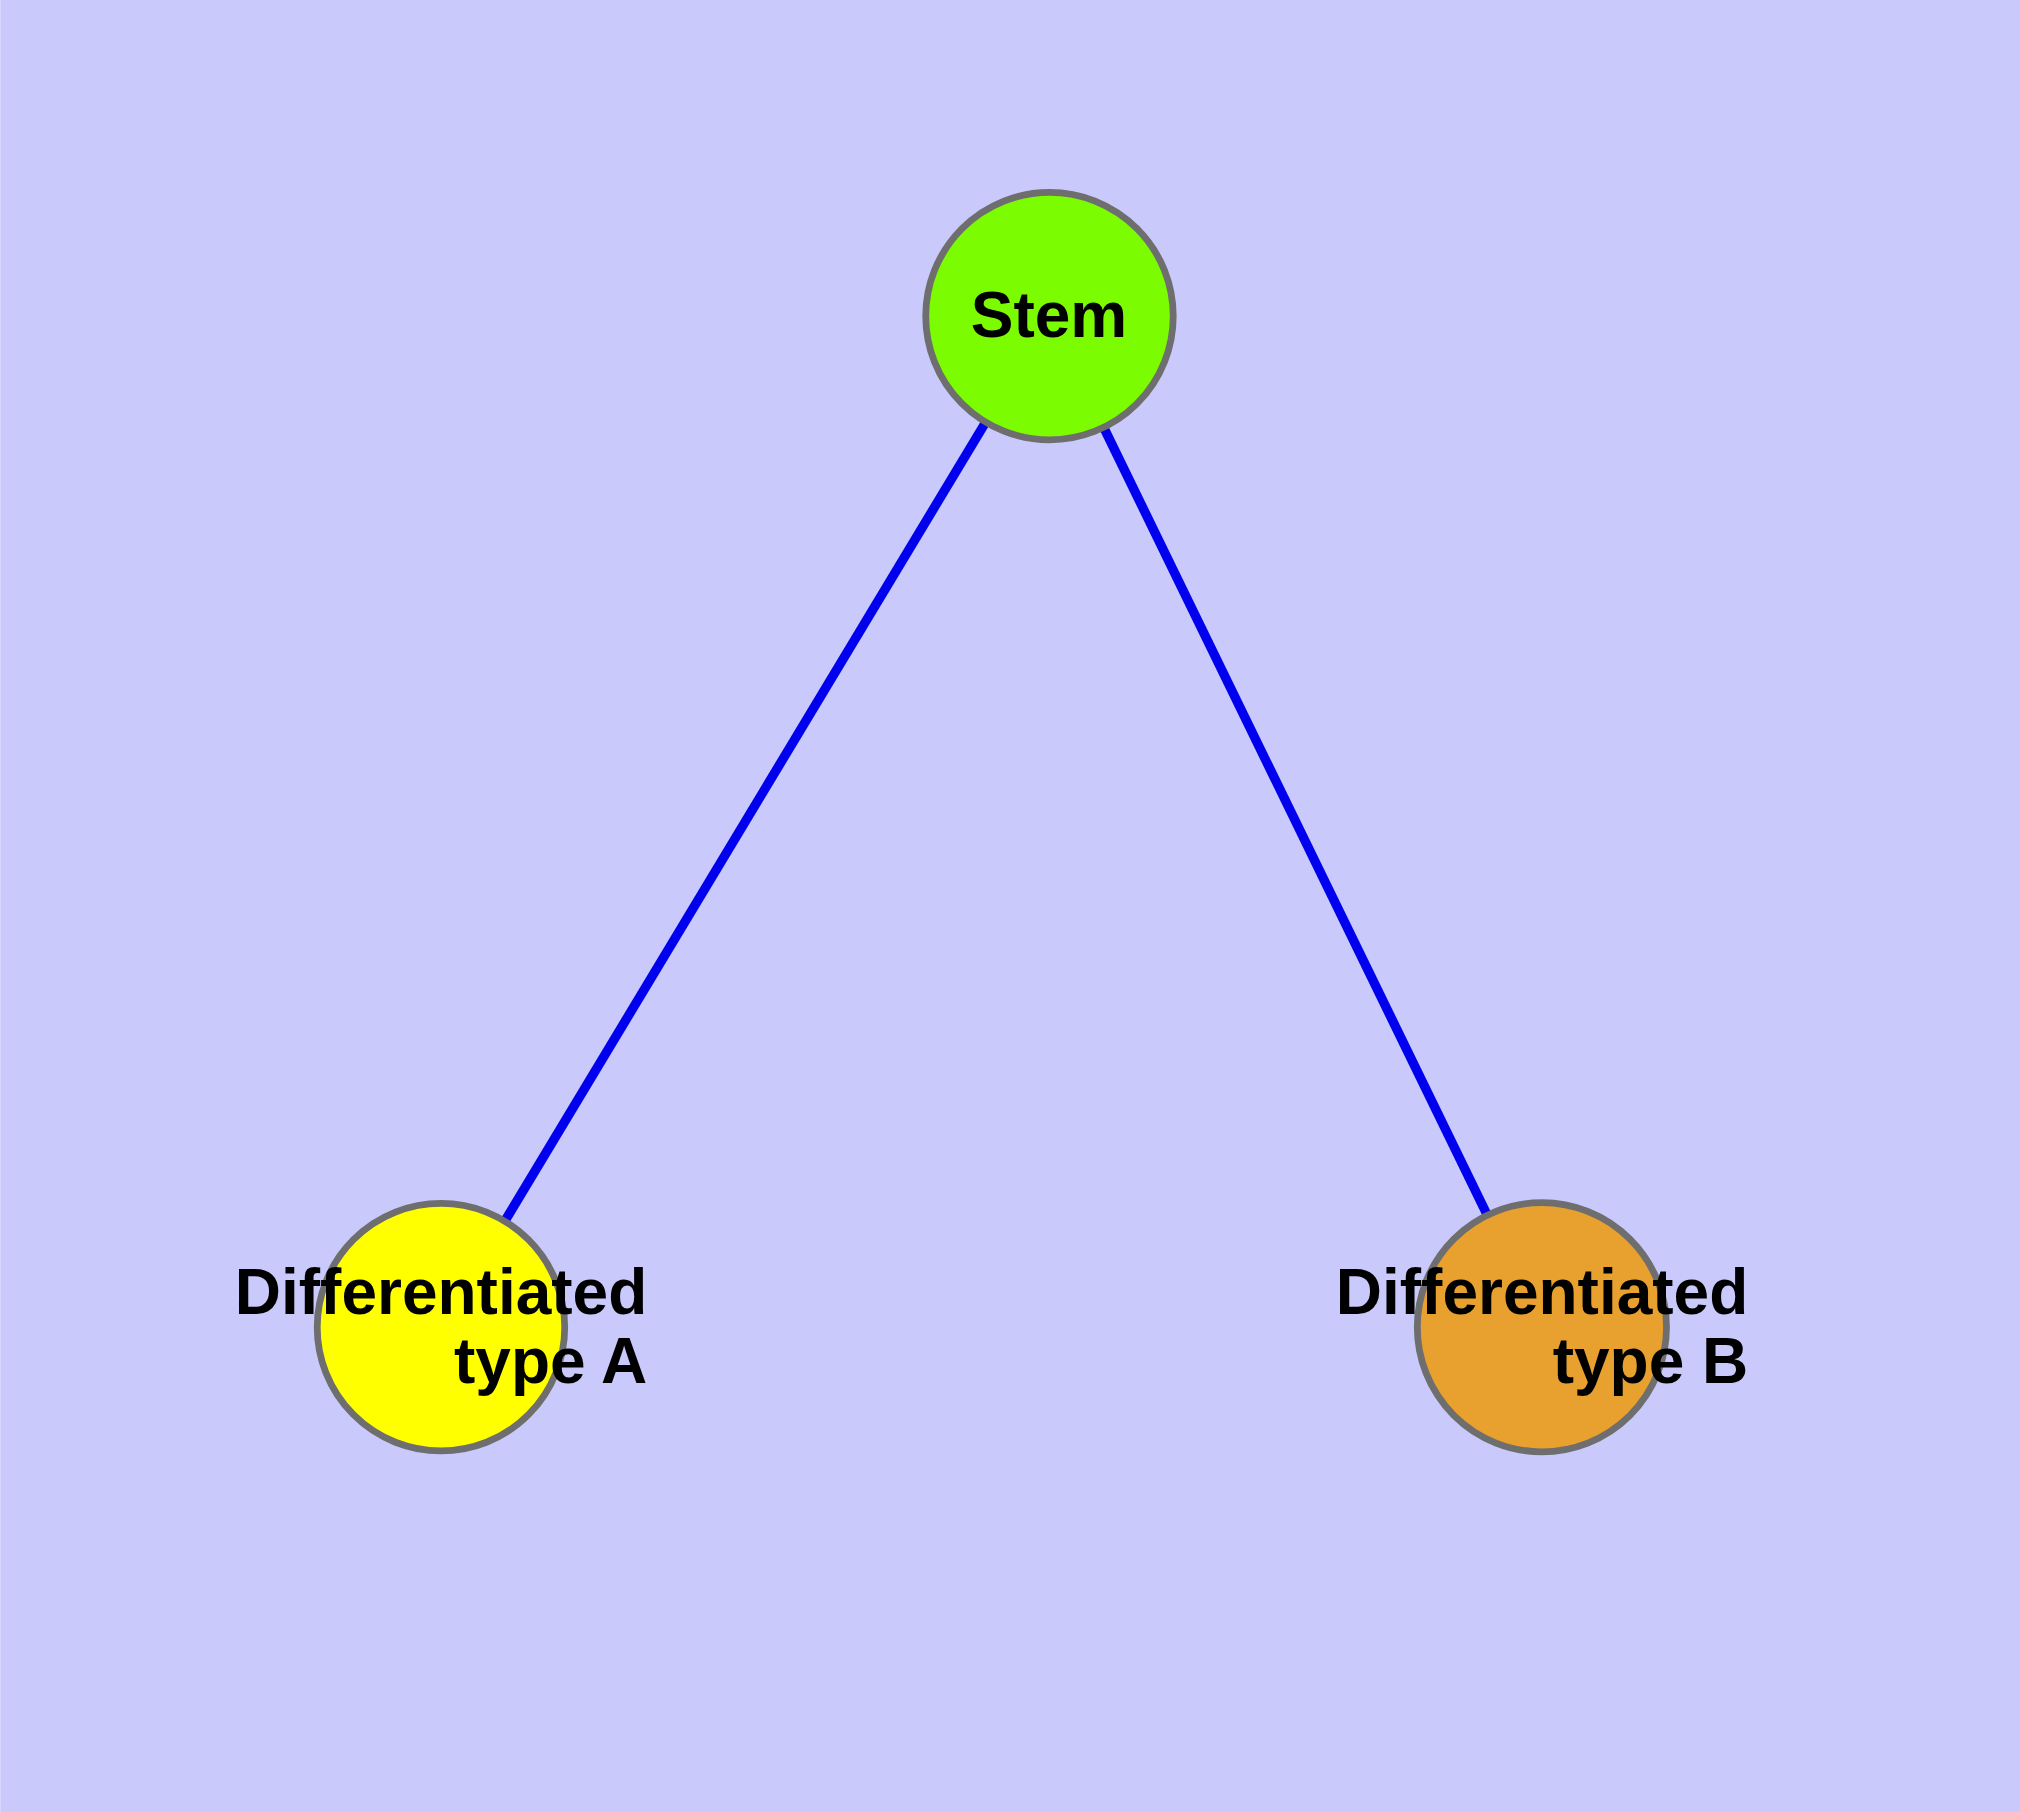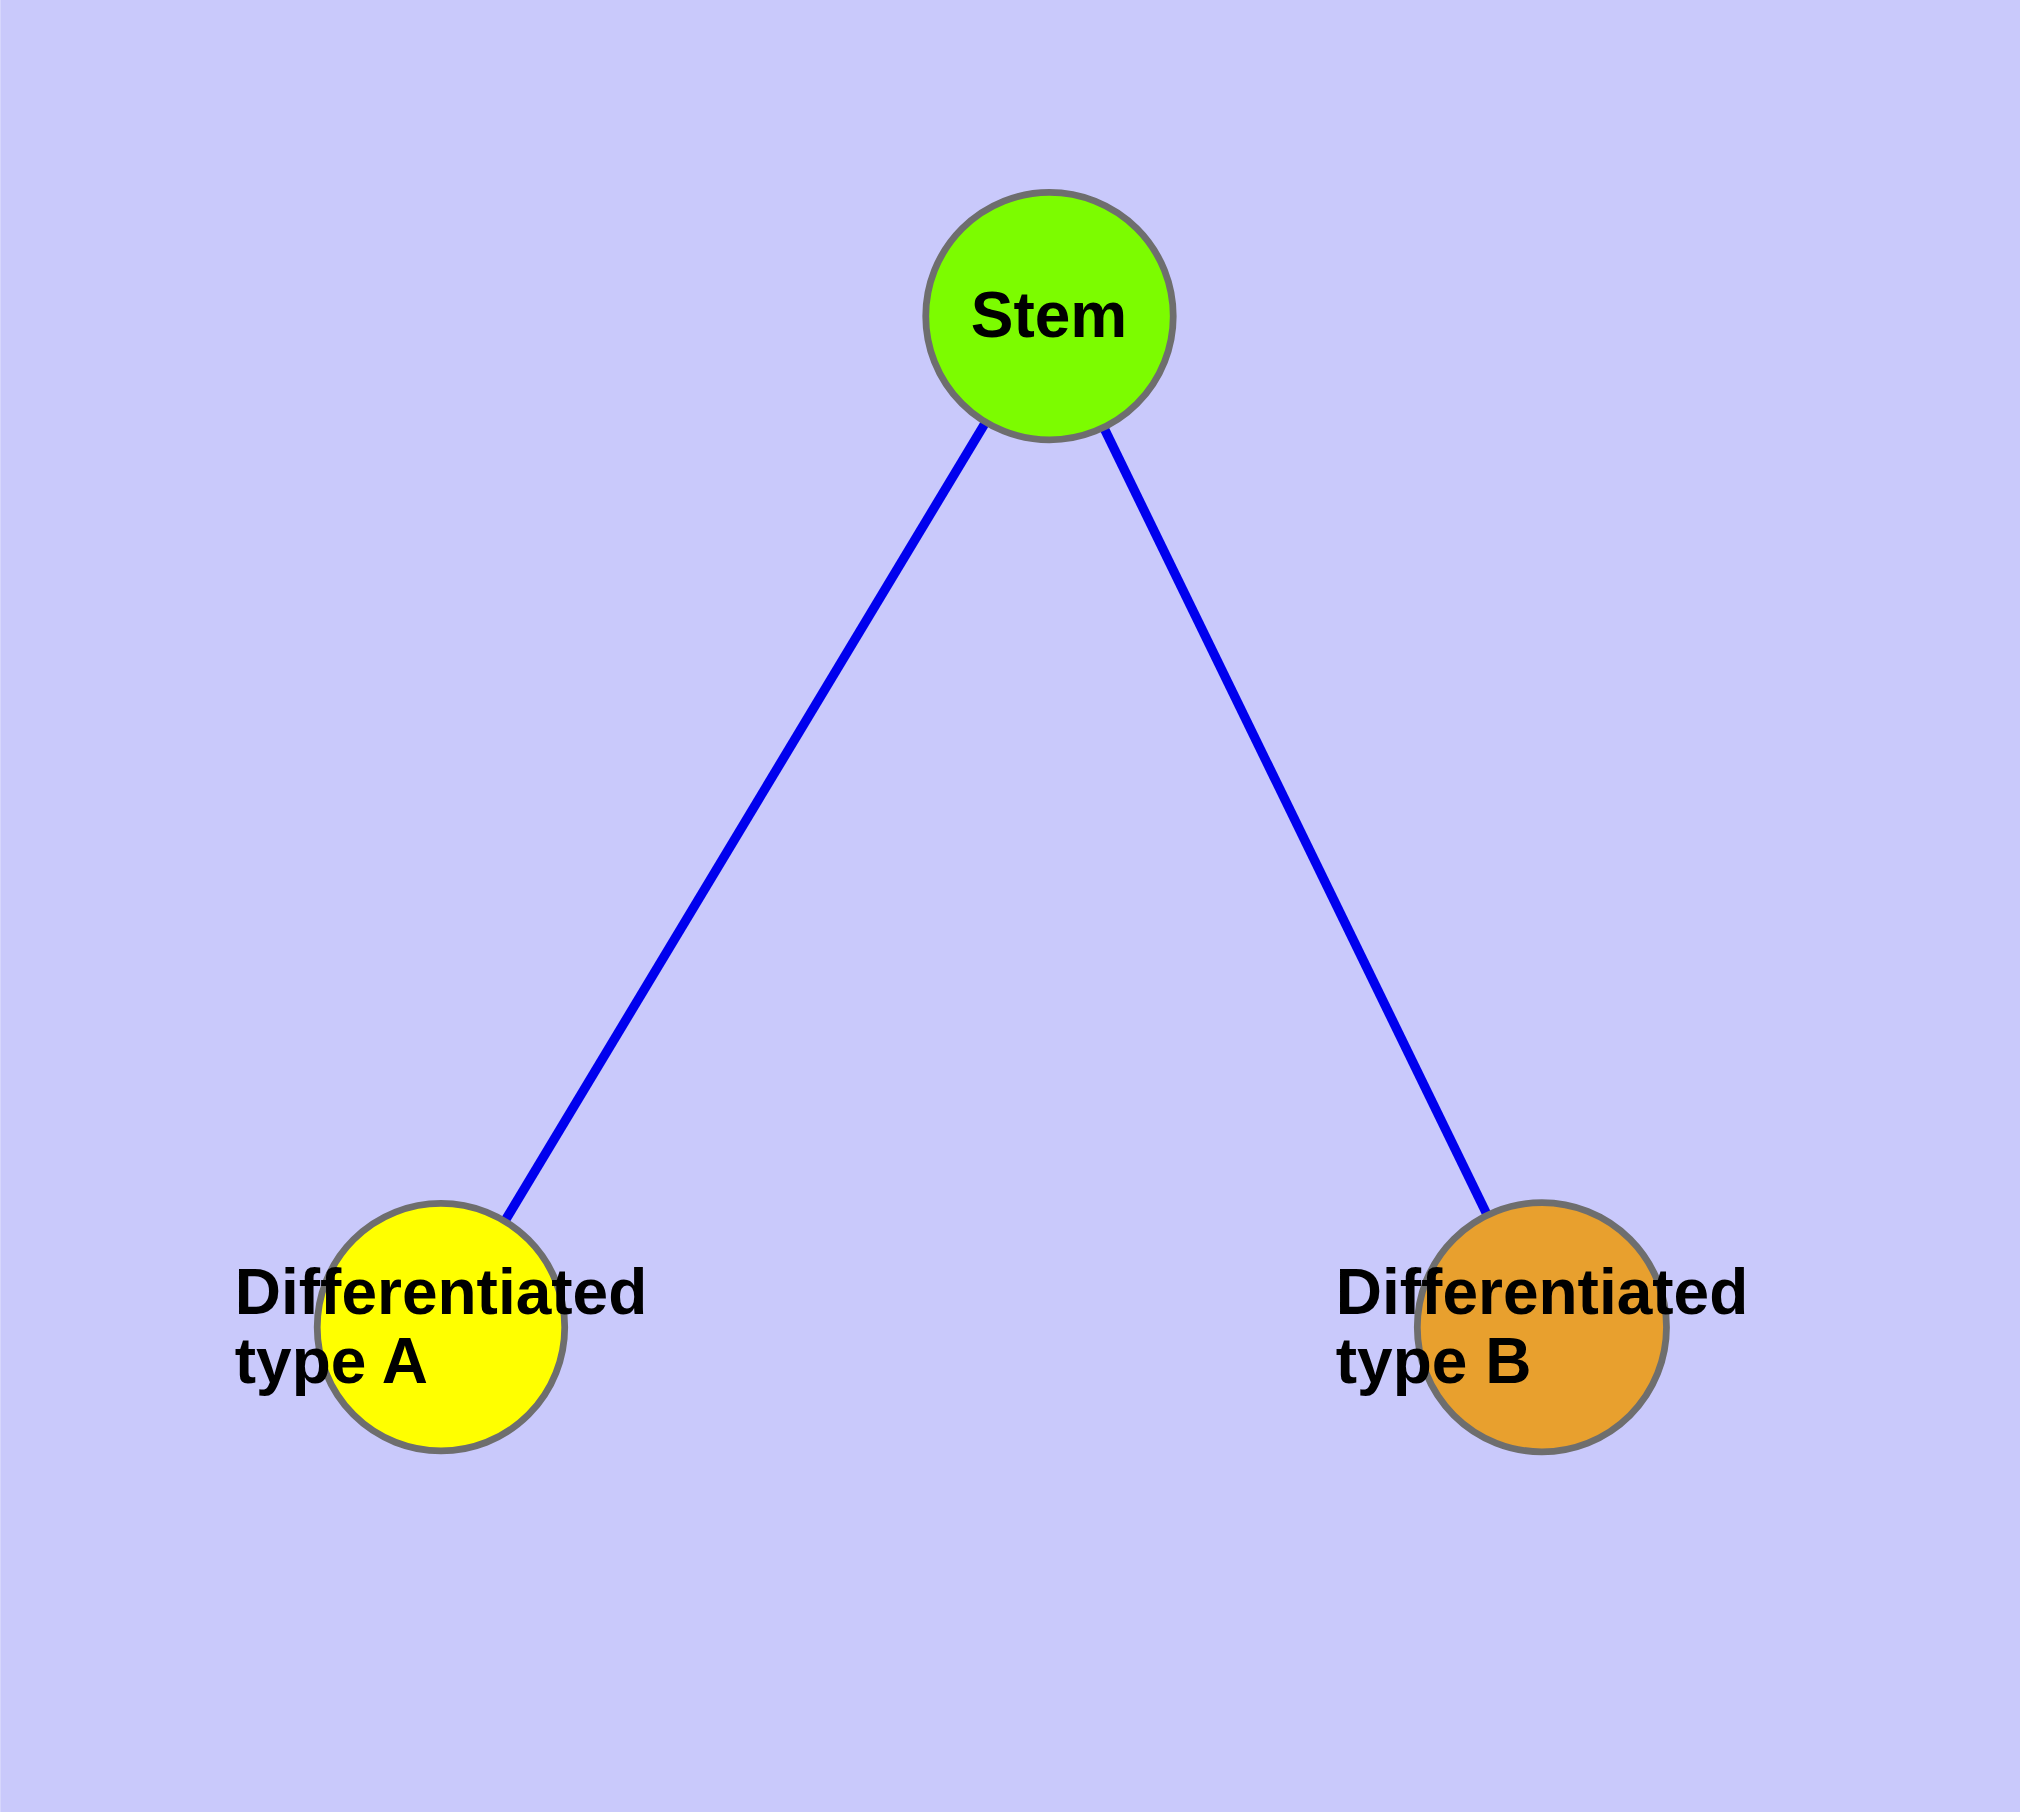--- a/index.html
+++ b/index.html
@@ -21,21 +21,21 @@
     left: 0;
     width: 2021px;
     height: 1812px;
     display: block;
   }
   .node-label {
     position: absolute;
     color: #000000;
     font-family: "Liberation Sans", sans-serif;
     font-weight: bold;
-    text-align: left;
+    text-align: right;
     line-height: 1.08;
     white-space: pre;
     pointer-events: none;
     transform: translate(-50%, -50%);
   }
   .node-label.big { font-size: 64px; }
   .node-label.multi { font-size: 64px; }
 </style>
 </head>
 <body>

